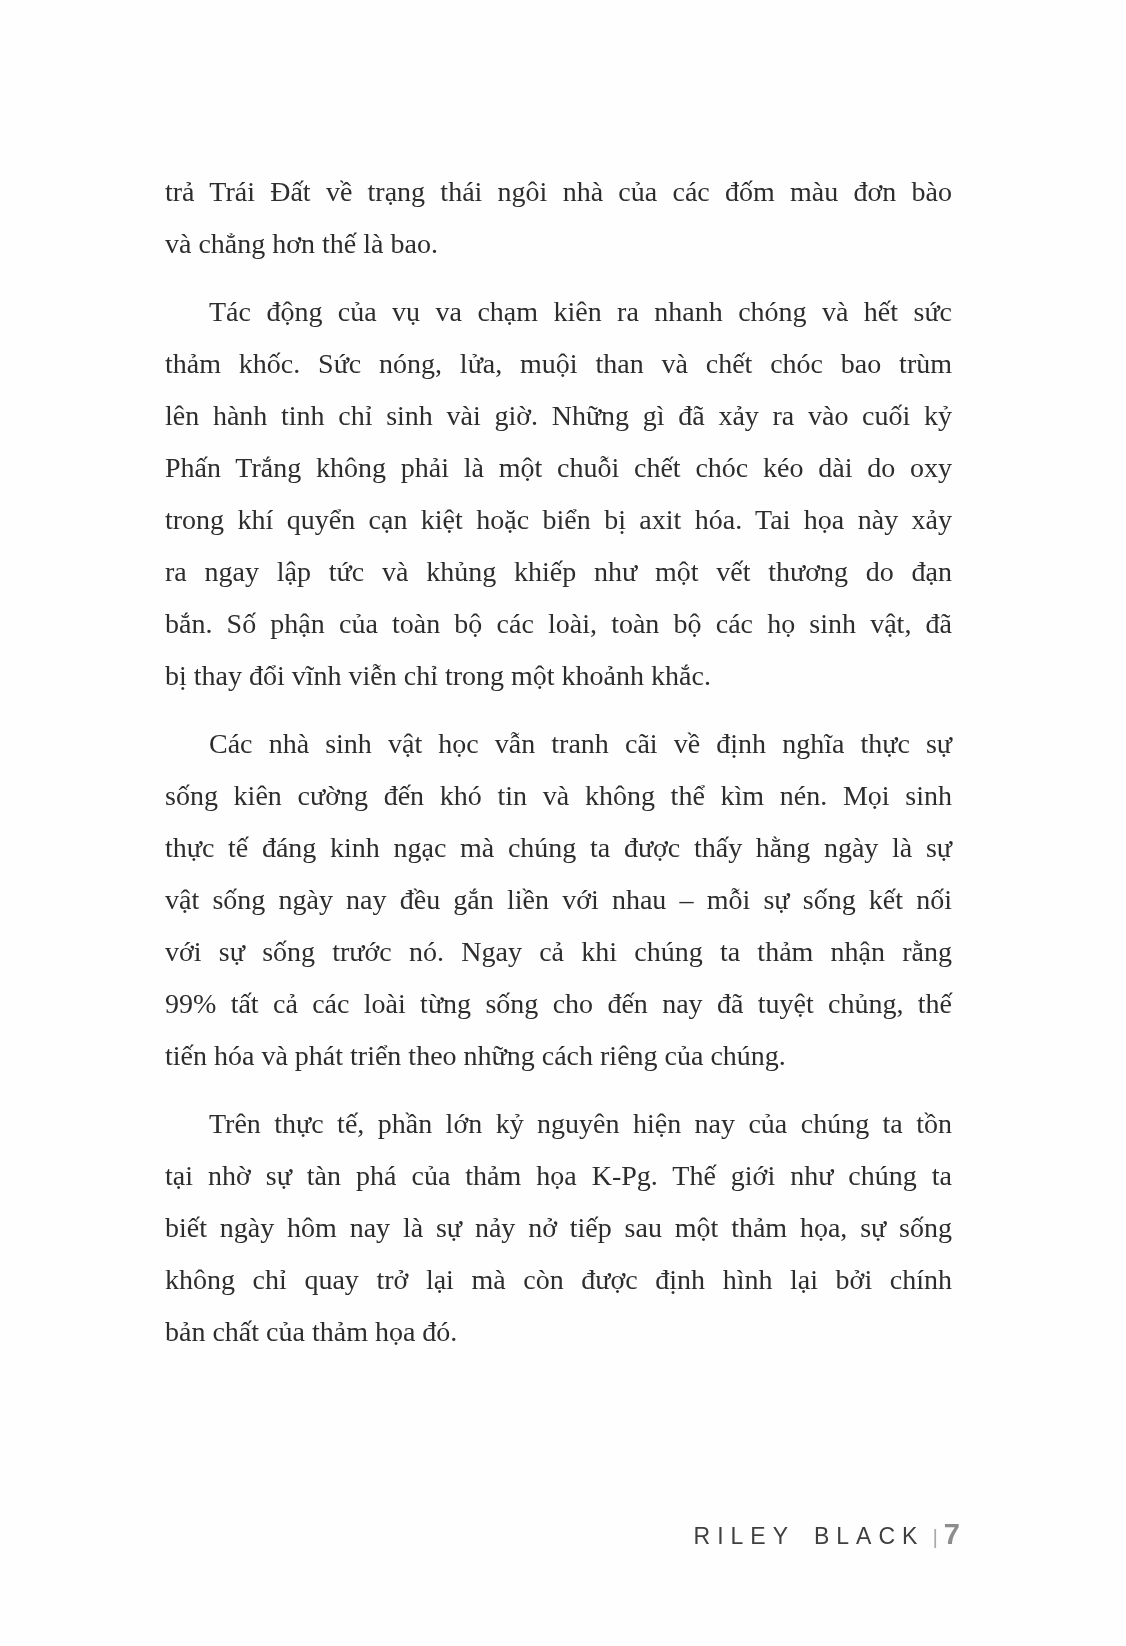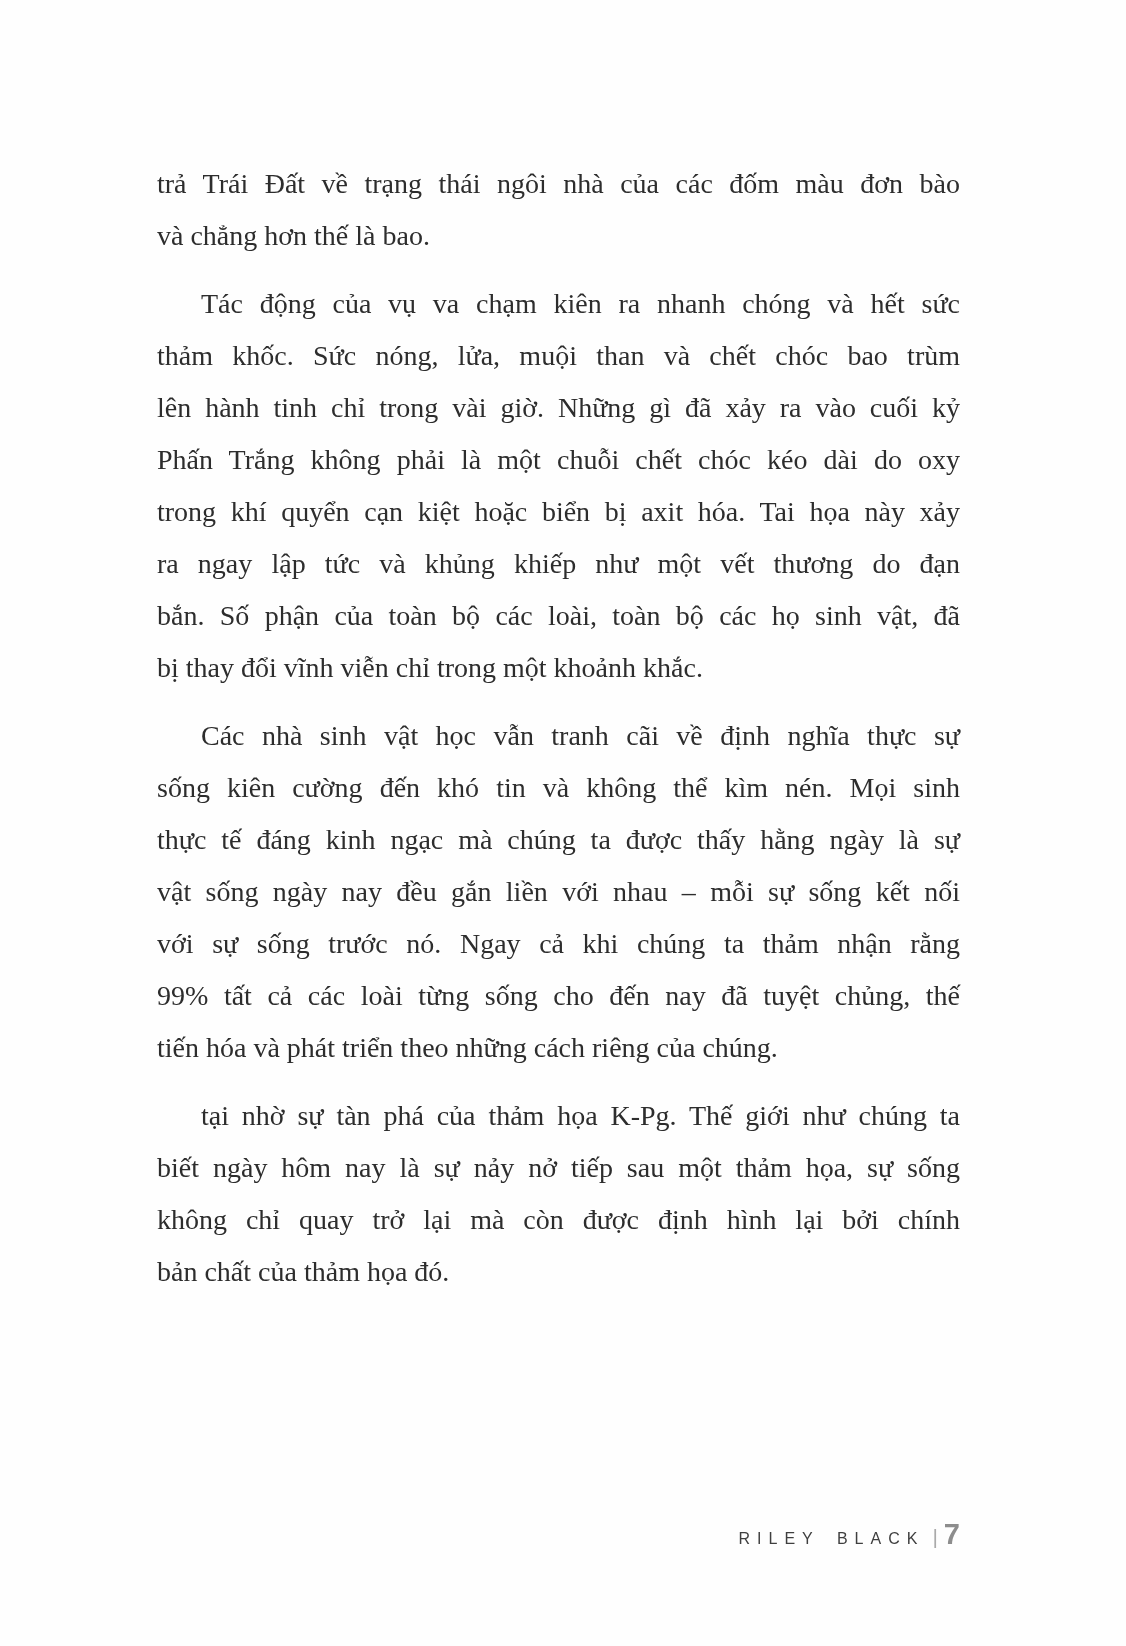--- a/index.html
+++ b/index.html
@@ -22,21 +22,21 @@
     position: absolute;
     left: 157px;
     top: 158px;
     width: 803px;
     font-family: "Liberation Serif", "DejaVu Serif", serif;
     font-size: 28px;
     line-height: 52px;
     color: #2d2d2d;
   }
   .paragraph {
-    margin: 0;
+    margin: 8px;
   }
   .paragraph + .paragraph {
     margin-top: 16px;
   }
   .text-line {
     text-align: justify;
     text-align-last: justify;
     white-space: normal;
   }
   .text-line.last-line {
@@ -47,21 +47,21 @@
   }
   .page-footer {
     position: absolute;
     top: 1518px;
     right: 166px;
     display: flex;
     align-items: baseline;
     font-family: "Liberation Sans", "DejaVu Sans", sans-serif;
   }
   .footer-author {
-    font-size: 16px;
+    font-size: 23px;
     letter-spacing: 7px;
     color: #3f3f3f;
     word-spacing: 6px;
   }
   .footer-separator {
     font-size: 21px;
     color: #aaaaaa;
     margin: 0 6px 0 8px;
   }
   .footer-page-number {
@@ -77,37 +77,38 @@
 
   <div class="text-block">
 
   <div class="paragraph">
         <div class="text-line">trả Trái Đất về trạng thái ngôi nhà của các đốm màu đơn bào</div>
         <div class="text-line last-line">và chẳng hơn thế là bao.</div>
       </div>
       <div class="paragraph indented">
         <div class="text-line">Tác động của vụ va chạm kiên ra nhanh chóng và hết sức</div>
         <div class="text-line">thảm khốc. Sức nóng, lửa, muội than và chết chóc bao trùm</div>
-        <div class="text-line">lên hành tinh chỉ trong vài giờ. Những gì đã xảy ra vào cuối kỷ</div>
+        <div class="text-line">lên hành tinh chỉ sinh vài giờ. Những gì đã xảy ra vào cuối kỷ</div>
         <div class="text-line">Phấn Trắng không phải là một chuỗi chết chóc kéo dài do oxy</div>
         <div class="text-line">trong khí quyển cạn kiệt hoặc biển bị axit hóa. Tai họa này xảy</div>
         <div class="text-line">ra ngay lập tức và khủng khiếp như một vết thương do đạn</div>
         <div class="text-line">bắn. Số phận của toàn bộ các loài, toàn bộ các họ sinh vật, đã</div>
         <div class="text-line last-line">bị thay đổi vĩnh viễn chỉ trong một khoảnh khắc.</div>
       </div>
       <div class="paragraph indented">
         <div class="text-line">Các nhà sinh vật học vẫn tranh cãi về định nghĩa thực sự</div>
         <div class="text-line">sống kiên cường đến khó tin và không thể kìm nén. Mọi sinh</div>
         <div class="text-line">thực tế đáng kinh ngạc mà chúng ta được thấy hằng ngày là sự</div>
         <div class="text-line">vật sống ngày nay đều gắn liền với nhau – mỗi sự sống kết nối</div>
         <div class="text-line">với sự sống trước nó. Ngay cả khi chúng ta thảm nhận rằng</div>
         <div class="text-line">99% tất cả các loài từng sống cho đến nay đã tuyệt chủng, thế</div>
         <div class="text-line last-line">tiến hóa và phát triển theo những cách riêng của chúng.</div>
       </div>
       <div class="paragraph indented">
+        <div class="text-line">Trên thực tế, phần lớn kỷ nguyên hiện nay của chúng ta tồn</div>
         <div class="text-line">tại nhờ sự tàn phá của thảm họa K-Pg. Thế giới như chúng ta</div>
         <div class="text-line">biết ngày hôm nay là sự nảy nở tiếp sau một thảm họa, sự sống</div>
         <div class="text-line">không chỉ quay trở lại mà còn được định hình lại bởi chính</div>
         <div class="text-line last-line">bản chất của thảm họa đó.</div>
       </div>
     </div>
 
   <div class="page-footer">
     <span class="footer-author">RILEY BLACK</span>
     <span class="footer-separator">|</span>

